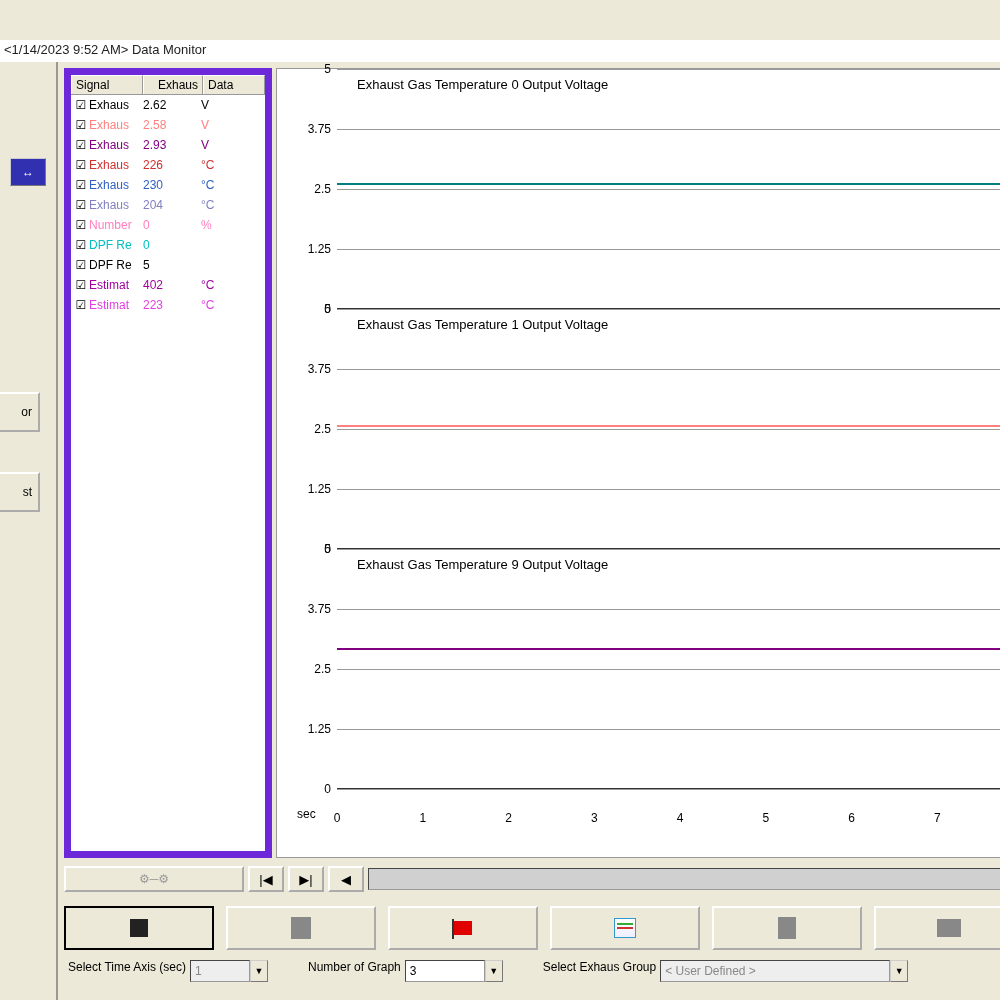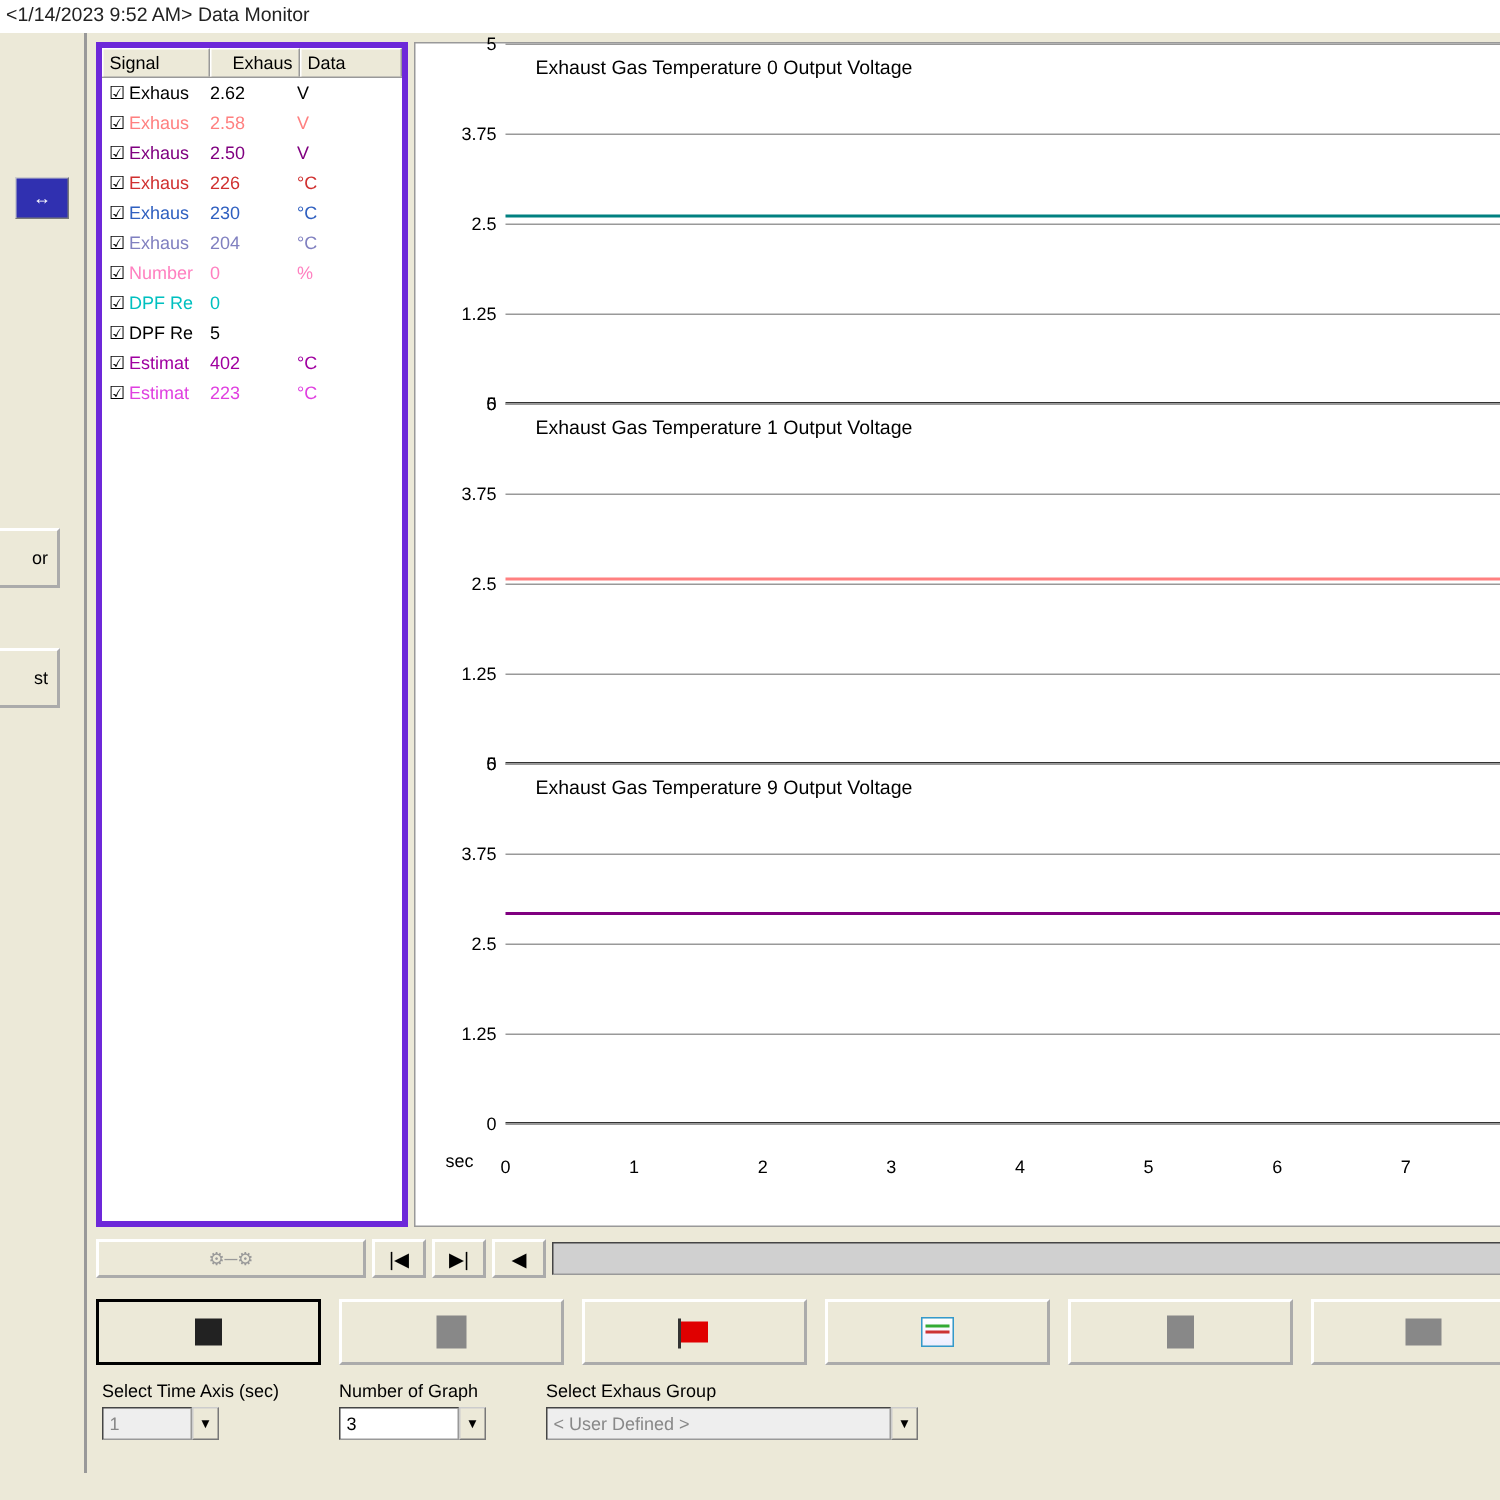--- a/index.html
+++ b/index.html
@@ -9,20 +9,21 @@
   background: #ece9d8;
   width: 1000px; height: 1000px;
   overflow: hidden;
 }
 .titlebar {
   background: #fff;
   padding: 2px 4px;
   font-size: 13px;
   color: #222;
   height: 22px;
+  margin-top: 40px;
 }
 .main-wrap { display: flex; height: 960px; }
 .left-pane {
   width: 60px;
   background: #ece9d8;
   border-right: 2px inset #999;
   padding-top: 6px;
   position: relative;
 }
 .icon-btn {
@@ -41,21 +42,21 @@
   border: 2px outset #fff;
   font-size: 12px;
   display: flex; align-items:center; justify-content:flex-end;
   padding-right: 6px;
 }
 .content-pane { flex:1; background:#ece9d8; padding:6px; display:flex; flex-direction:column; }
 .upper { display:flex; gap:4px; height: 790px; }
 .signal-table {
   width: 208px;
   background: #fff;
-  border: 4px solid #6d28d9;
+  border: 7px solid #6d28d9;
   overflow:hidden;
 }
 .tbl-hd { display:flex; background:#ece9d8; border-bottom:1px solid #999; }
 .tbl-hd div {
   padding:2px 4px; font-size:12px;
   border-right:1px solid #999;
   border-top:1px solid #fff; border-left:1px solid #fff;
 }
 .tbl-hd .c1{width:72px} .tbl-hd .c2{width:60px; text-align:right} .tbl-hd .c3{flex:1}
 .tbl-row { display:flex; padding:1px 2px; font-size:12px; align-items:center; height:20px;}
@@ -76,21 +77,21 @@
 .x-ticks span{ position:absolute; font-size:12px; transform:translateX(-50%);}
 .sec-label{ position:absolute; left:20px; bottom:36px; font-size:12px;}
 .playback-bar{ display:flex; gap:4px; margin-top:6px; height:30px; align-items:center;}
 .pb-btn{ width:36px; height:26px; background:#ece9d8; border:2px outset #fff; display:flex; align-items:center; justify-content:center; font-size:13px;}
 .wrench-btn{ width:180px; height:26px; background:#ece9d8; border:2px outset #fff; display:flex; align-items:center; justify-content:center; color:#999;}
 .scrub{ flex:1; height:22px; background:#d0d0d0; border:1px inset #999;}
 .toolbar-row{ display:flex; gap:12px; margin-top:12px;}
 .big-btn{ width:150px; height:44px; background:#ece9d8; border:2px outset #fff; display:flex; align-items:center; justify-content:center;}
 .big-btn.active{ border:2px solid #000; box-shadow: inset 0 0 0 1px dotted #000;}
 .controls-row{ display:flex; gap:40px; margin-top:10px; padding-left:4px;}
-.ctrl-grp{ display:flex; flex-direction:column; gap:4px;}
+.ctrl-grp{ display:flex; flex-direction:row; gap:4px;}
 .ctrl-grp label{ font-size:12px; color:#000;}
 .combo{ display:flex; height:22px;}
 .combo input{ border:1px inset #999; padding:0 4px; font-size:12px; background:#fff;}
 .combo input:disabled{ background:#eee; color:#888;}
 .combo button{ width:18px; border:1px outset #ccc; background:#ece9d8; font-size:9px;}
 .flag-icon{width:18px;height:14px;background:#e00000;position:relative;}
 .flag-icon::after{content:"";position:absolute;left:-2px;top:-2px;width:2px;height:20px;background:#333;}
 .chart-icon{width:22px;height:20px;border:1px solid #39c;position:relative;background:linear-gradient(#fff,#eef);}
 .chart-icon::before{content:"";position:absolute;left:2px;right:2px;top:8px;height:2px;background:#c33;}
 .chart-icon::after{content:"";position:absolute;left:2px;right:2px;top:4px;height:2px;background:#3a3;}
@@ -132,21 +133,21 @@
             </div>
             <div class="tbl-row" style="color: rgb(255, 128, 128);">
               <span class="chk" style="color:#000">☑</span>
               <span class="nm">Exhaus</span>
               <span class="val">2.58</span>
               <span class="un">V</span>
             </div>
             <div class="tbl-row" style="color: rgb(128, 0, 128);">
               <span class="chk" style="color:#000">☑</span>
               <span class="nm">Exhaus</span>
-              <span class="val">2.50</span>
+              <span class="val">2.93</span>
               <span class="un">V</span>
             </div>
             <div class="tbl-row" style="color: rgb(208, 48, 48);">
               <span class="chk" style="color:#000">☑</span>
               <span class="nm">Exhaus</span>
               <span class="val">226</span>
               <span class="un">°C</span>
             </div>
             <div class="tbl-row" style="color: rgb(48, 96, 192);">
               <span class="chk" style="color:#000">☑</span>

